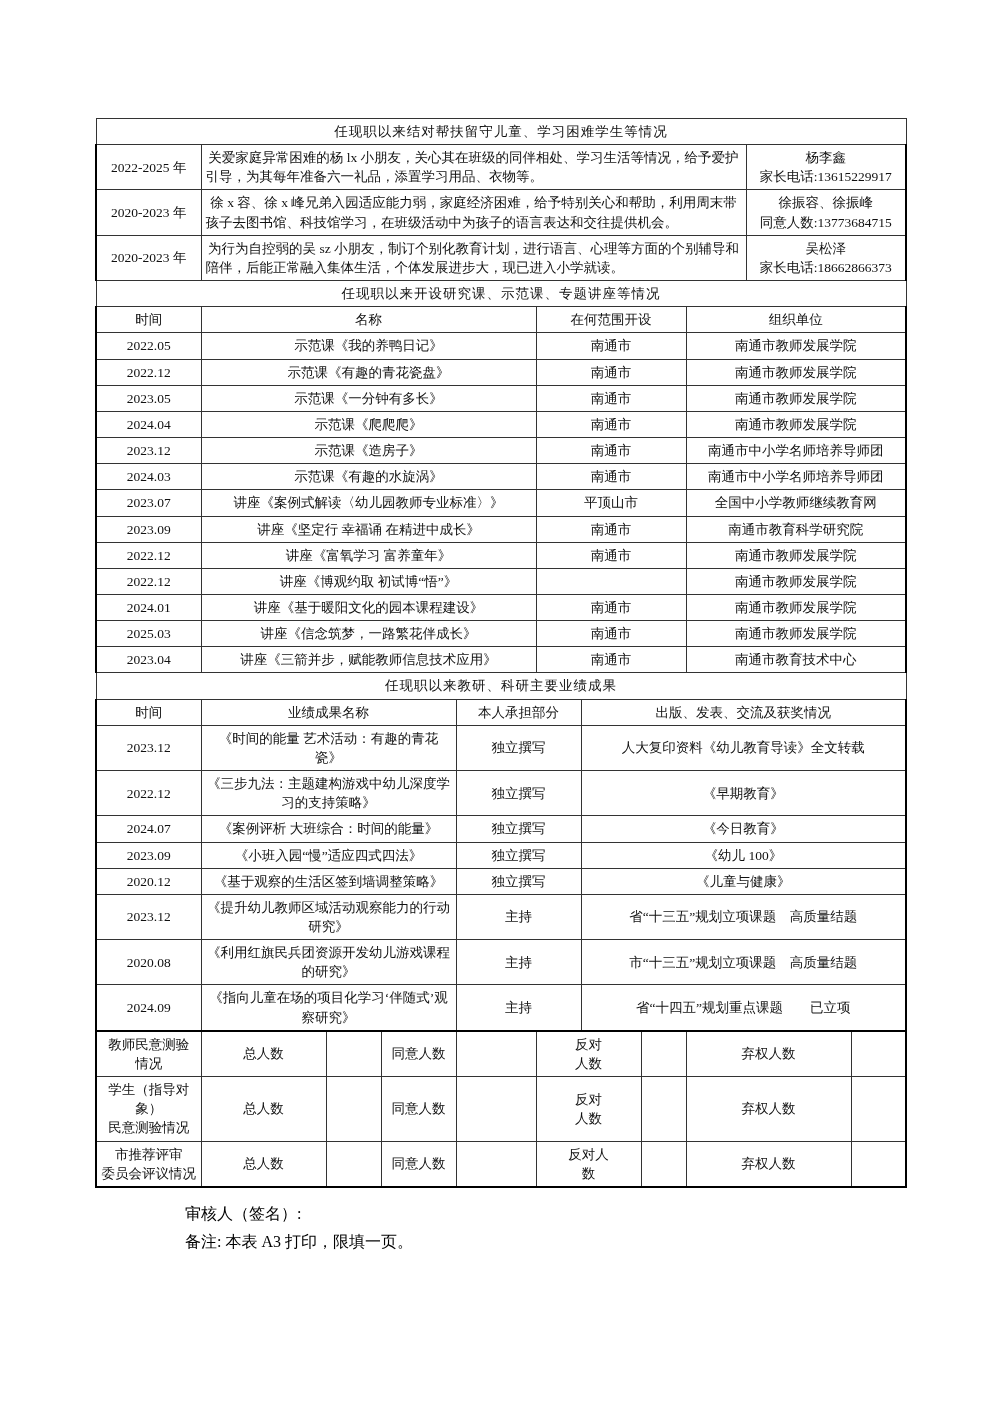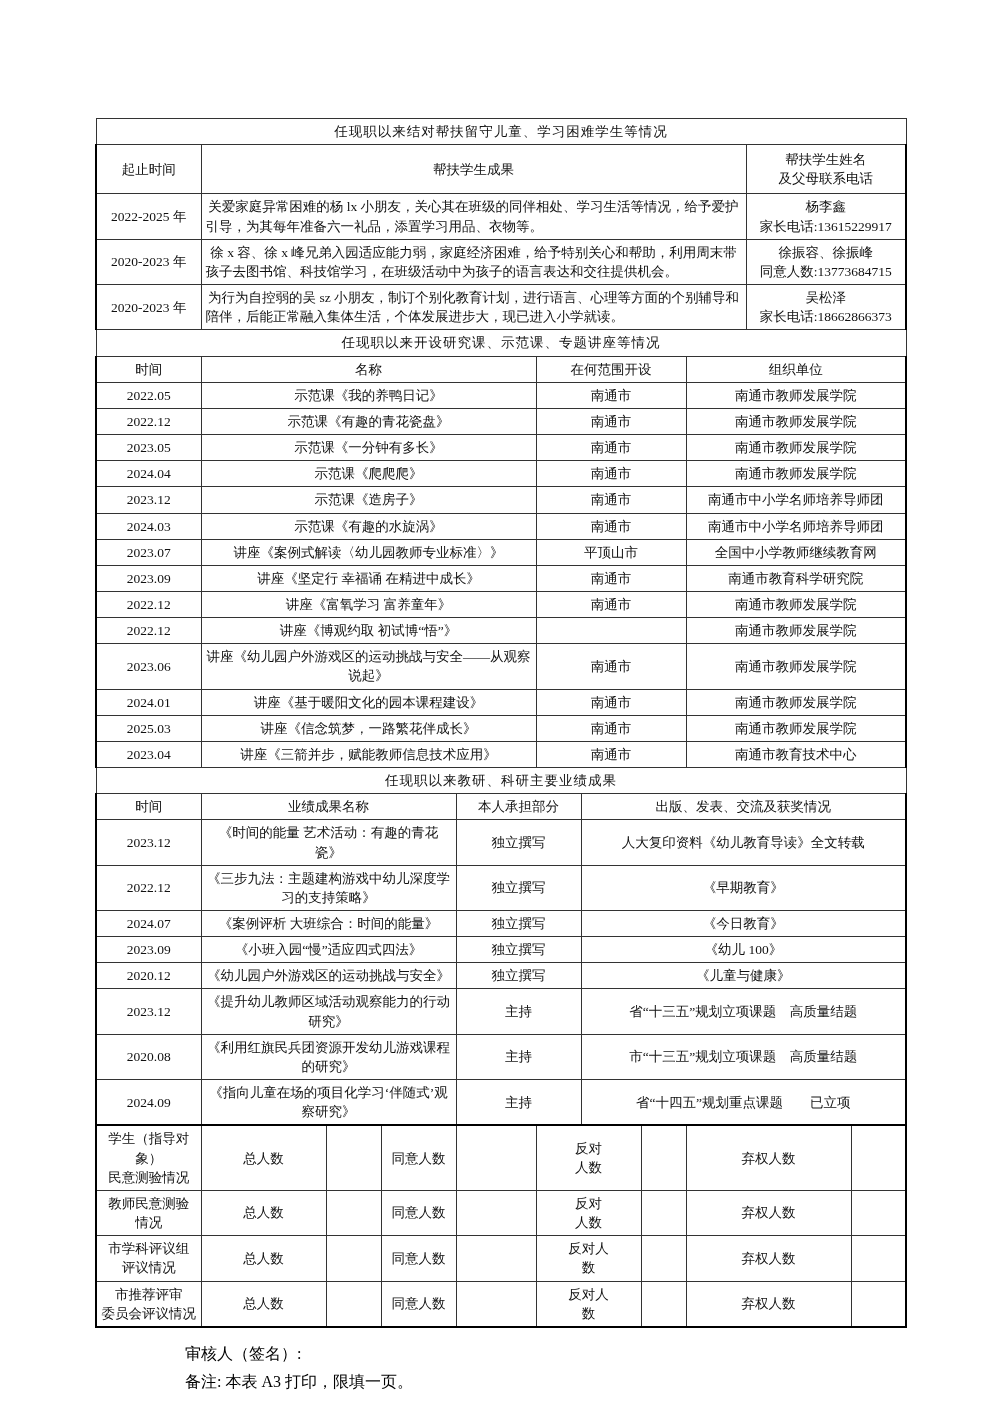--- a/index.html
+++ b/index.html
@@ -98,28 +98,20 @@
       <col style="width:45px">
       <col style="width:60px">
       <col style="width:105px">
       <col style="width:55px">
     </colgroup>
 
     <tbody>
         <tr>
       <td class="section-title" colspan="11">任现职以来结对帮扶留守儿童、学习困难学生等情况</td>
     </tr>
-    <tr>
-      <td class="head outer-left" colspan="1">起止时间</td>
-      <td class="head" colspan="8">帮扶学生成果</td>
-      <td class="head tall outer-right" colspan="2">
-        <div>帮扶学生姓名</div>
-        <div>及父母联系电话</div>
-      </td>
-    </tr>
 
     <tr>
       <td class="date-cell outer-left">2022-2025 年</td>
       <td class="t-just" colspan="8">关爱家庭异常困难的杨 lx 小朋友，关心其在班级的同伴相处、学习生活等情况，给予爱护引导，为其每年准备六一礼品，添置学习用品、衣物等。</td>
       <td class="outer-right small" colspan="2">
         <div>杨李鑫</div>
         <div>家长电话:13615229917</div>
       </td>
     </tr>
     <tr>
@@ -203,26 +195,20 @@
       <td colspan="3">南通市</td>
       <td class="outer-right" colspan="3">南通市教师发展学院</td>
     </tr>
     <tr>
       <td class="date-cell outer-left">2022.12</td>
       <td class="t-name" colspan="4">讲座《博观约取 初试博“悟”》</td>
       <td colspan="3"></td>
       <td class="outer-right" colspan="3">南通市教师发展学院</td>
     </tr>
     <tr>
-      <td class="date-cell outer-left">2023.06</td>
-      <td class="t-name" colspan="4">讲座《幼儿园户外游戏区的运动挑战与安全——从观察说起》</td>
-      <td colspan="3">南通市</td>
-      <td class="outer-right" colspan="3">南通市教师发展学院</td>
-    </tr>
-    <tr>
       <td class="date-cell outer-left">2024.01</td>
       <td colspan="4">讲座《基于暖阳文化的园本课程建设》</td>
       <td colspan="3">南通市</td>
       <td class="outer-right" colspan="3">南通市教师发展学院</td>
     </tr>
     <tr>
       <td class="date-cell outer-left">2025.03</td>
       <td colspan="4">讲座《信念筑梦，一路繁花伴成长》</td>
       <td colspan="3">南通市</td>
       <td class="outer-right" colspan="3">南通市教师发展学院</td>
@@ -263,21 +249,21 @@
       <td class="outer-right" colspan="5">《今日教育》</td>
     </tr>
     <tr>
       <td class="date-cell outer-left">2023.09</td>
       <td colspan="3">《小班入园“慢”适应四式四法》</td>
       <td colspan="2">独立撰写</td>
       <td class="outer-right" colspan="5">《幼儿 100》</td>
     </tr>
     <tr>
       <td class="date-cell outer-left">2020.12</td>
-      <td colspan="3">《幼儿园户外游戏区的运动挑战与安全》</td>
+      <td colspan="3">《基于观察的生活区签到墙调整策略》</td>
       <td colspan="2">独立撰写</td>
       <td class="outer-right" colspan="5">《儿童与健康》</td>
     </tr>
     <tr>
       <td class="date-cell outer-left">2023.12</td>
       <td colspan="3">《提升幼儿教师区域活动观察能力的行动研究》</td>
       <td colspan="2">主持</td>
       <td class="outer-right small" colspan="5">省“十三五”规划立项课题　高质量结题</td>
     </tr>
     <tr>
@@ -288,71 +274,54 @@
     </tr>
     <tr>
       <td class="date-cell outer-left thick-bottom">2024.09</td>
       <td class="thick-bottom" colspan="3">《指向儿童在场的项目化学习‘伴随式’观察研究》</td>
       <td class="thick-bottom" colspan="2">主持</td>
       <td class="outer-right small thick-bottom" colspan="5">省“十四五”规划重点课题　　已立项</td>
     </tr>
 
     <tr>
       <td class="outer-left vote-label">
-        <div>学生（指导对象）</div>
-        <div>民意测验情况</div>
+        <div>教师民意测验</div>
+        <div>情况</div>
       </td>
       <td class="vote-term">总人数</td>
       <td></td>
       <td class="vote-term">同意人数</td>
       <td></td>
       <td class="vote-term2" colspan="2">
         <div>反对</div>
         <div>人数</div>
       </td>
       <td></td>
       <td class="vote-term" colspan="2">弃权人数</td>
       <td class="outer-right"></td>
     </tr>
 
     <tr>
       <td class="outer-left vote-label">
-        <div>教师民意测验</div>
-        <div>情况</div>
+        <div>学生（指导对象）</div>
+        <div>民意测验情况</div>
       </td>
       <td class="vote-term">总人数</td>
       <td></td>
       <td class="vote-term">同意人数</td>
       <td></td>
       <td class="vote-term2" colspan="2">
         <div>反对</div>
         <div>人数</div>
       </td>
       <td></td>
       <td class="vote-term" colspan="2">弃权人数</td>
       <td class="outer-right"></td>
     </tr>
 
-    <tr>
-      <td class="outer-left vote-label">
-        <div>市学科评议组</div>
-        <div>评议情况</div>
-      </td>
-      <td class="vote-term">总人数</td>
-      <td></td>
-      <td class="vote-term">同意人数</td>
-      <td></td>
-      <td class="vote-term2" colspan="2">
-        <div>反对人</div>
-        <div>数</div>
-      </td>
-      <td></td>
-      <td class="vote-term" colspan="2">弃权人数</td>
-      <td class="outer-right"></td>
-    </tr>
 
     <tr>
       <td class="outer-left vote-label thick-bottom">
         <div>市推荐评审</div>
         <div>委员会评议情况</div>
       </td>
       <td class="vote-term thick-bottom">总人数</td>
       <td class="thick-bottom"></td>
       <td class="vote-term thick-bottom">同意人数</td>
       <td class="thick-bottom"></td>

